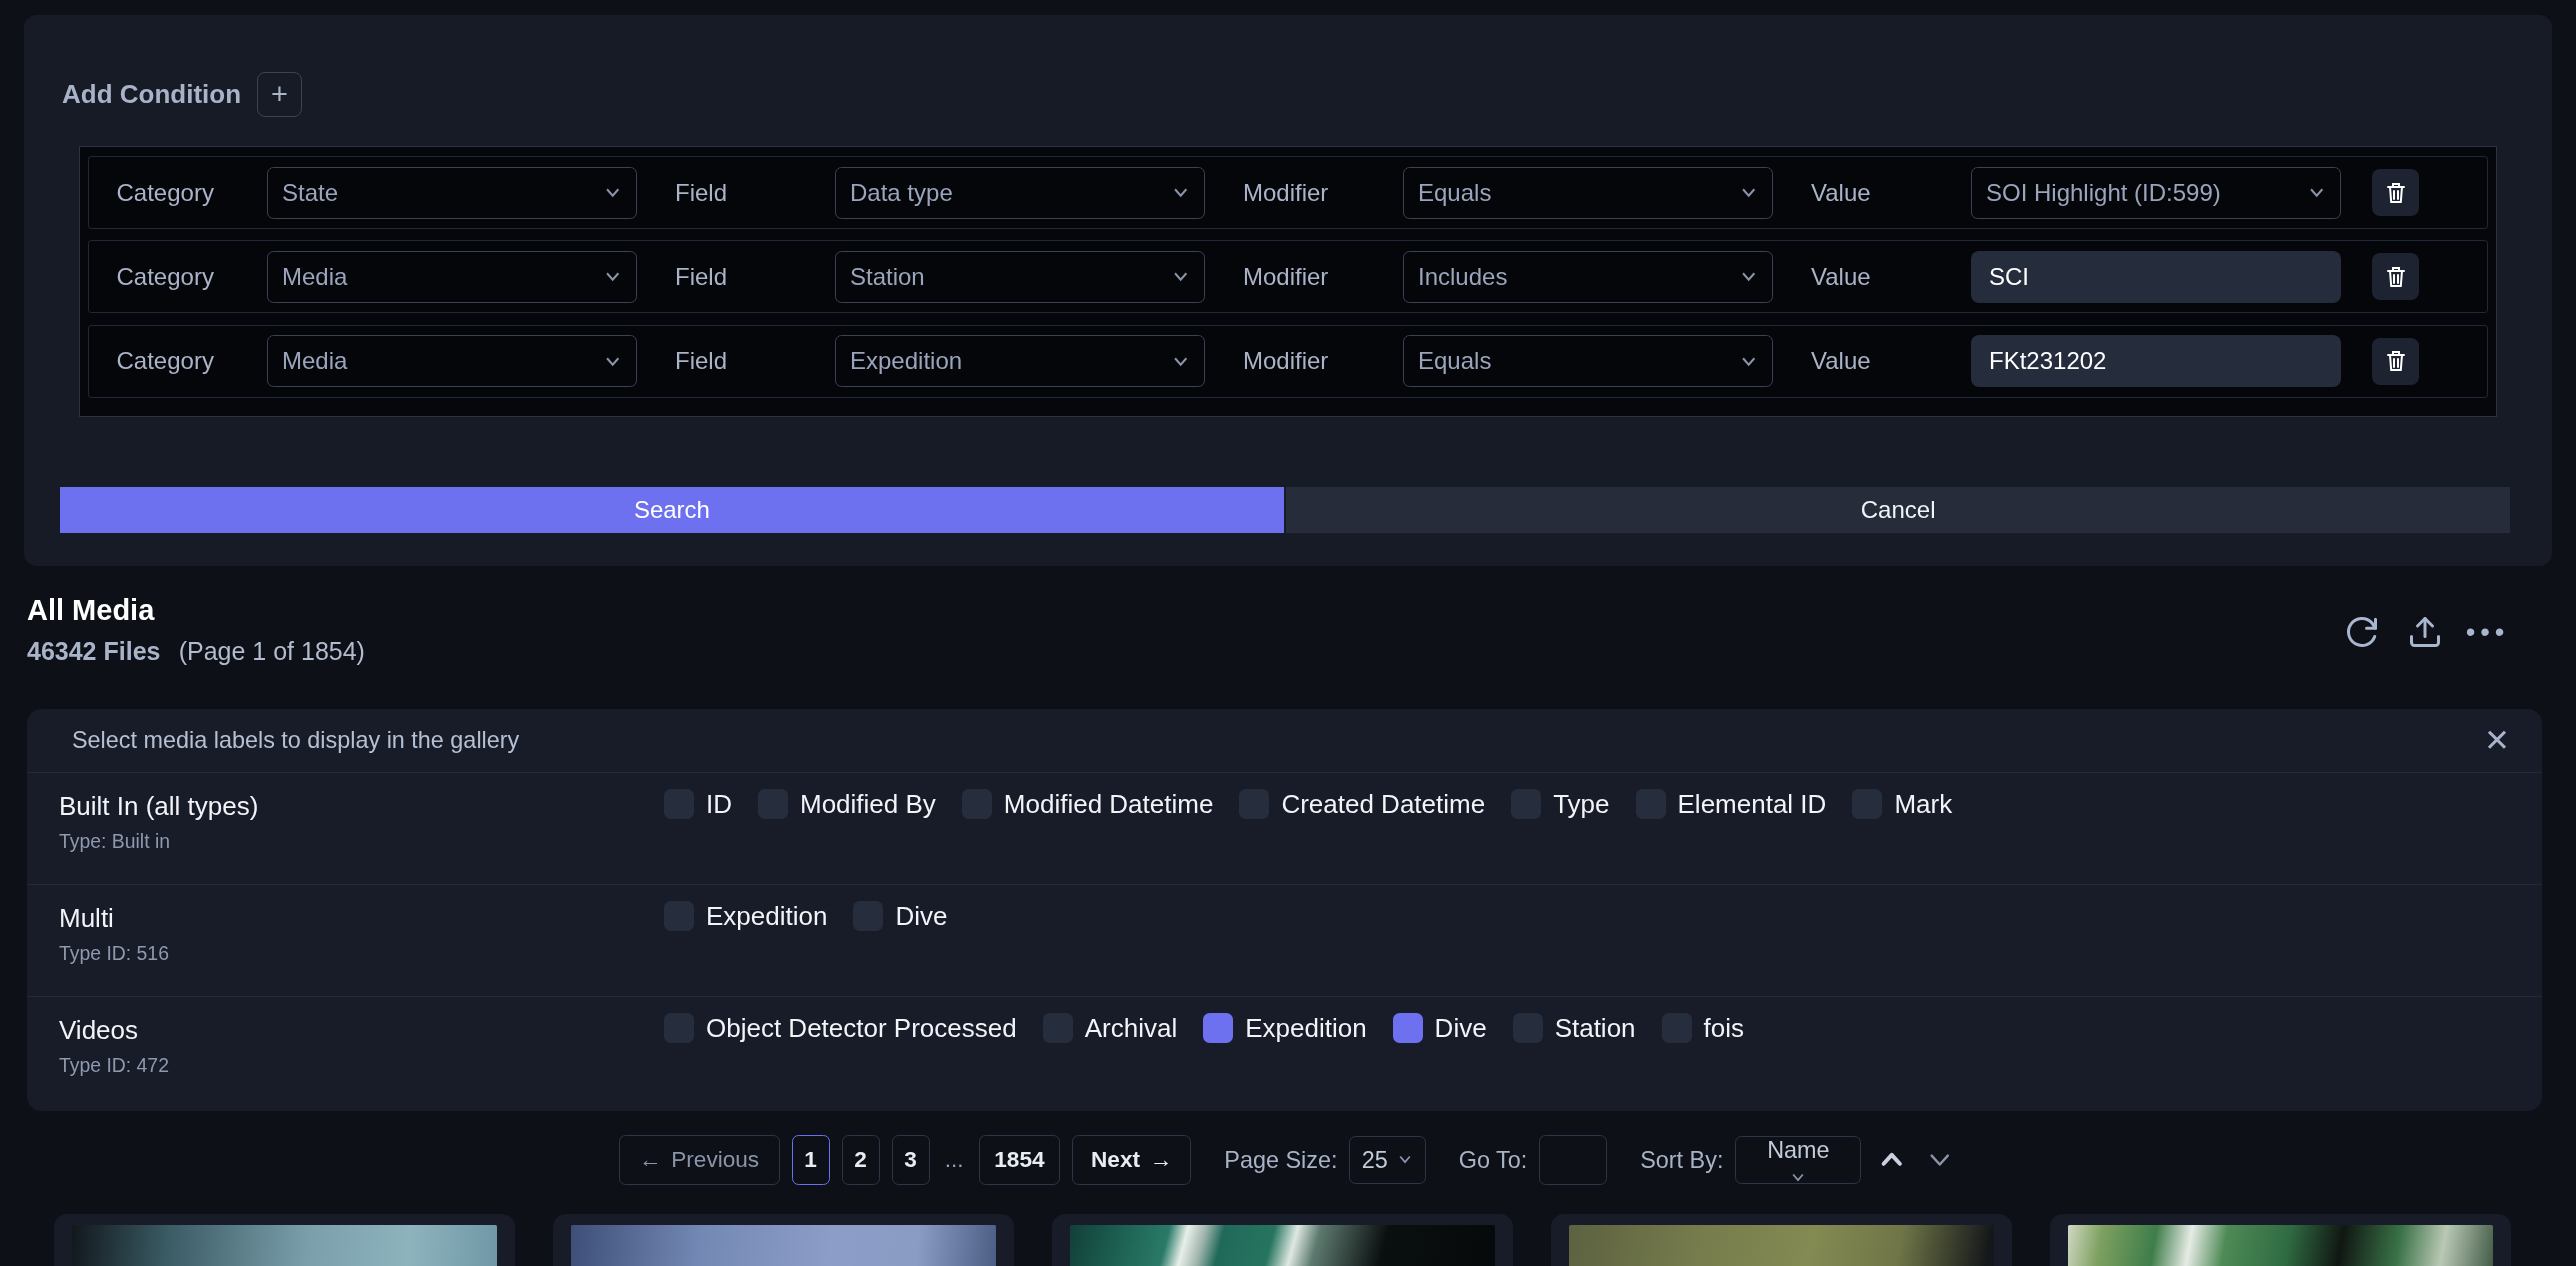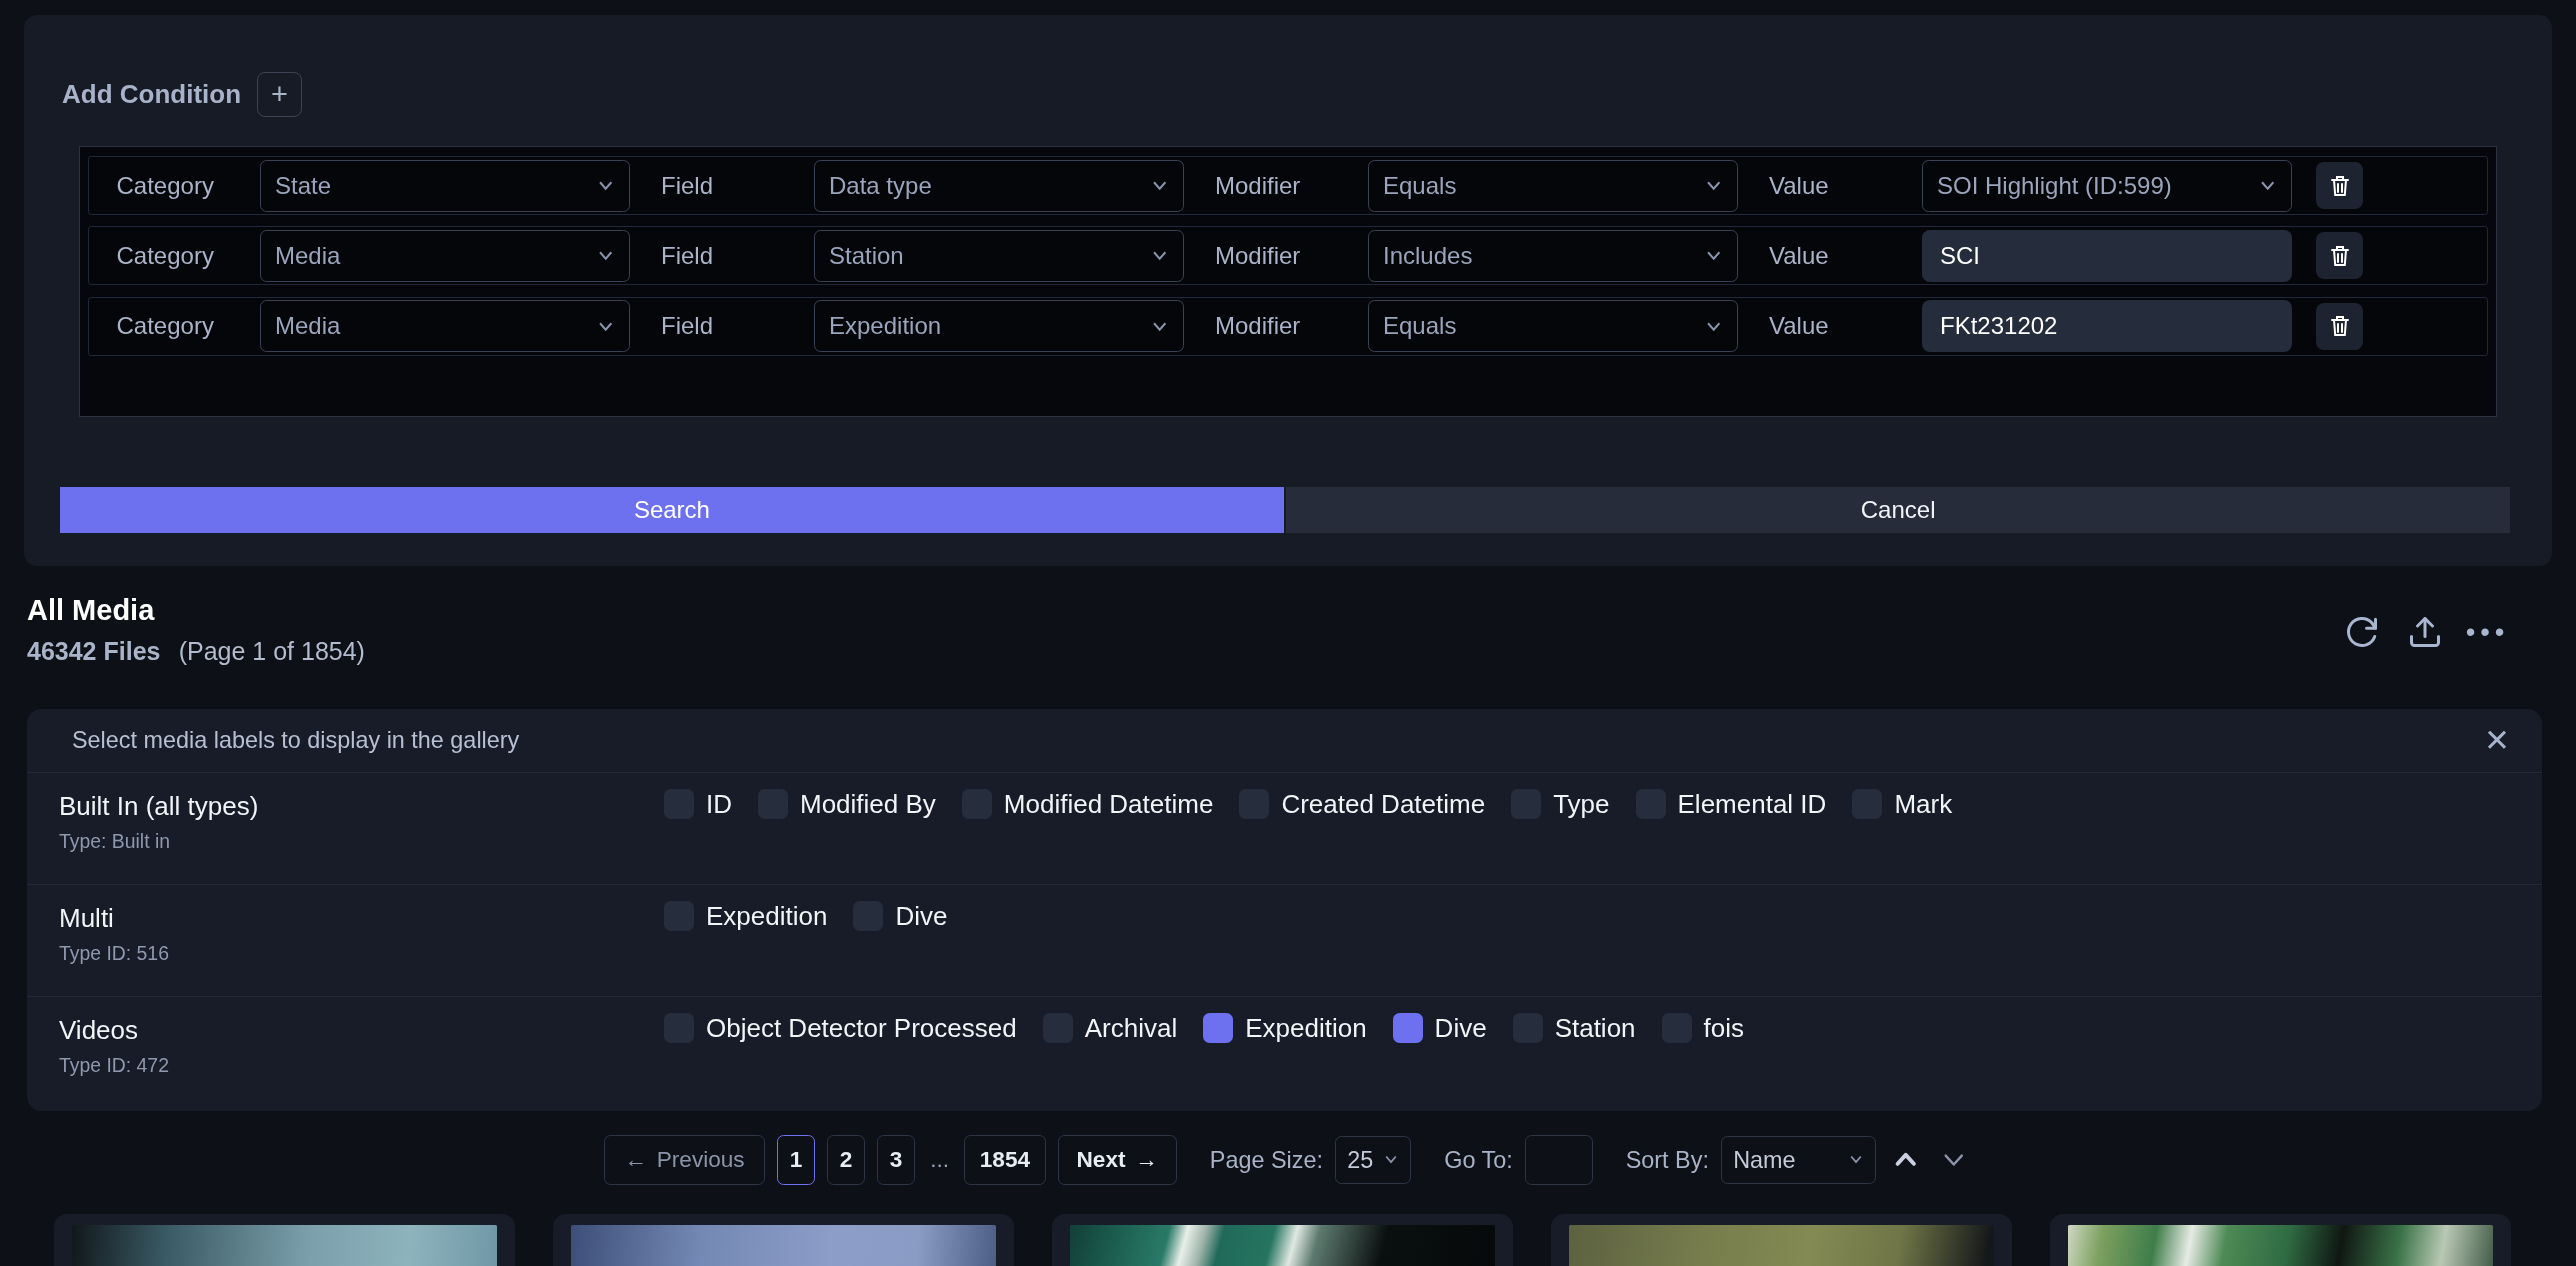--- a/index.html
+++ b/index.html
@@ -10,22 +10,22 @@
   .filter-panel { position:absolute; left:24px; top:14.5px; width:2528px; height:551px;
     background:#171b26; border-radius:13px; }
   .add-cond-row { position:absolute; left:38px; top:57px; display:flex; align-items:center; gap:16px; }
   .add-cond-label { font-size:26px; font-weight:bold; color:#a8b2c8; }
   .plus-btn { width:45px; height:45px; border:1.6px solid #3c4354; border-radius:8px;
     display:flex; align-items:center; justify-content:center; font-size:29px; color:#aab4c9;
     cursor:pointer; background:transparent; }
 
   .cond-container { position:absolute; left:55px; top:131px; width:2418px; height:271px;
     border:1.6px solid #2b3242; background:#05070d; padding:9.7px 8px; }
-  .cond-row { height:59px; margin-bottom:11.3px; border:1.6px solid #20283a; background:#04060a;
-    border-radius:3.2px; display:flex; align-items:center; }
+  .cond-row { height:73px; margin-bottom:11.3px; border:1.6px solid #20283a; background:#04060a;
+    border-radius:3.2px; display:flex; align-items:center;gap:7px; }
   .cond-row:last-child { margin-bottom:0; }
   .cond-label { width:171px; padding-left:27.5px; font-size:24px; color:#aab3c7; flex:none; }
   .cond-label.mid { width:184px; padding-left:31px; }
   .sel { width:370px; height:52px; border:1.6px solid #3a4254; border-radius:6.5px;
     display:flex; align-items:center; justify-content:space-between; padding:0 14px;
     font-size:24px; color:#9aa4bb; background:transparent; cursor:pointer; flex:none; }
   .sel svg { flex:none; }
   .txt-input { width:370px; height:52px; border:none; border-radius:8px; background:#252c3c;
     color:#ffffff; font-size:24px; padding:0 18px; font-family:"Liberation Sans",sans-serif; flex:none; }
   .trash-btn { width:47px; height:47px; margin-left:24px; border-radius:8px; background:#1d2330;
@@ -77,23 +77,23 @@
   .pbtn.page { width:38px; font-weight:bold; }
   .pbtn.page.active { border-color:#6d71f0; }
   .pbtn.last { padding:0 14.5px; font-weight:bold; }
   .pbtn.next { padding:0 18px; font-weight:bold; gap:9.7px; }
   .pdots { font-size:22.6px; color:#98a2b6; padding:0 3.2px; }
   .plabel { font-size:23.4px; color:#a9b3c7; margin-left:21px; }
   .psel { height:48px; border:1.6px solid #2e3547; border-radius:6.5px; display:flex; align-items:center;
     gap:9.7px; padding:0 11.3px; font-size:23.4px; color:#c3cbd9; cursor:pointer; }
   .goto-input { width:68px; height:50px; border:1.6px solid #2e3547; border-radius:6.5px;
     background:transparent; color:#e8ecf4; font-size:22.6px; text-align:center; }
-  .sort-sel { width:155px; height:48px; border:1.6px solid #2e3547; border-radius:6.5px;
+  .sort-sel { width:126px; height:48px; border:1.6px solid #2e3547; border-radius:6.5px;
     display:flex; align-items:center; justify-content:space-between; padding:0 11.3px;
-    font-size:23.4px; color:#c3cbd9; cursor:pointer; }
+    font-size:23.4px; color:#c3cbd9; cursor:pointer;flex-direction:column; }
   .sort-caret { width:36px; height:36px; display:flex; align-items:center; justify-content:center; cursor:pointer; }
 
   
   .thumbs { position:absolute; left:54px; top:1214px; display:flex; gap:38px; }
   .thumb-card { width:461px; height:129px; background:#171c28; border-radius:13px;
     padding:10.5px 18px 0 18px; cursor:pointer; }
   .thumb-img { width:100%; height:119px; border-radius:1.6px; }
 </style>
 </head>
 <body>

